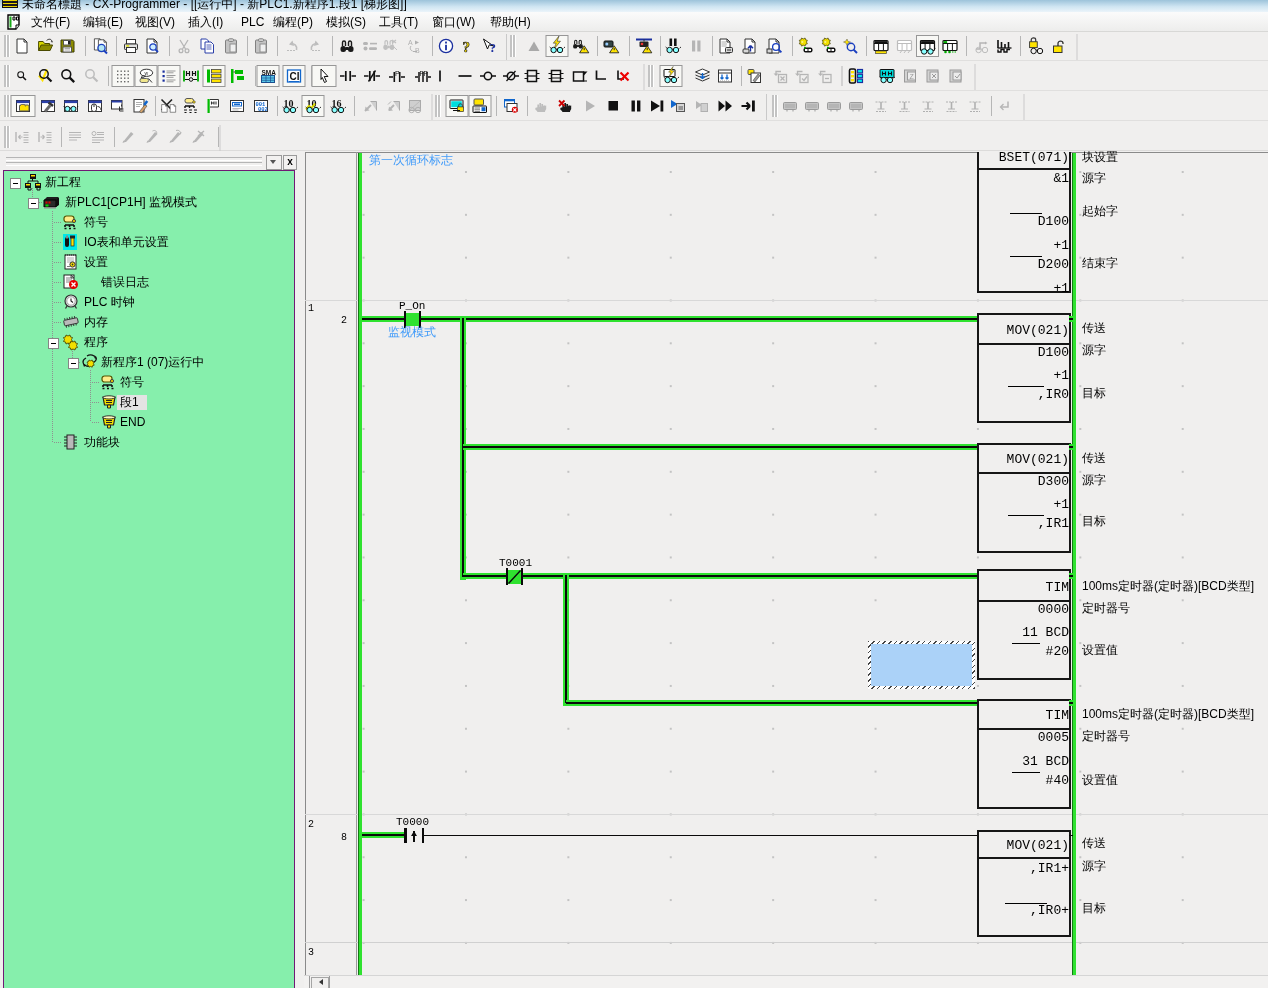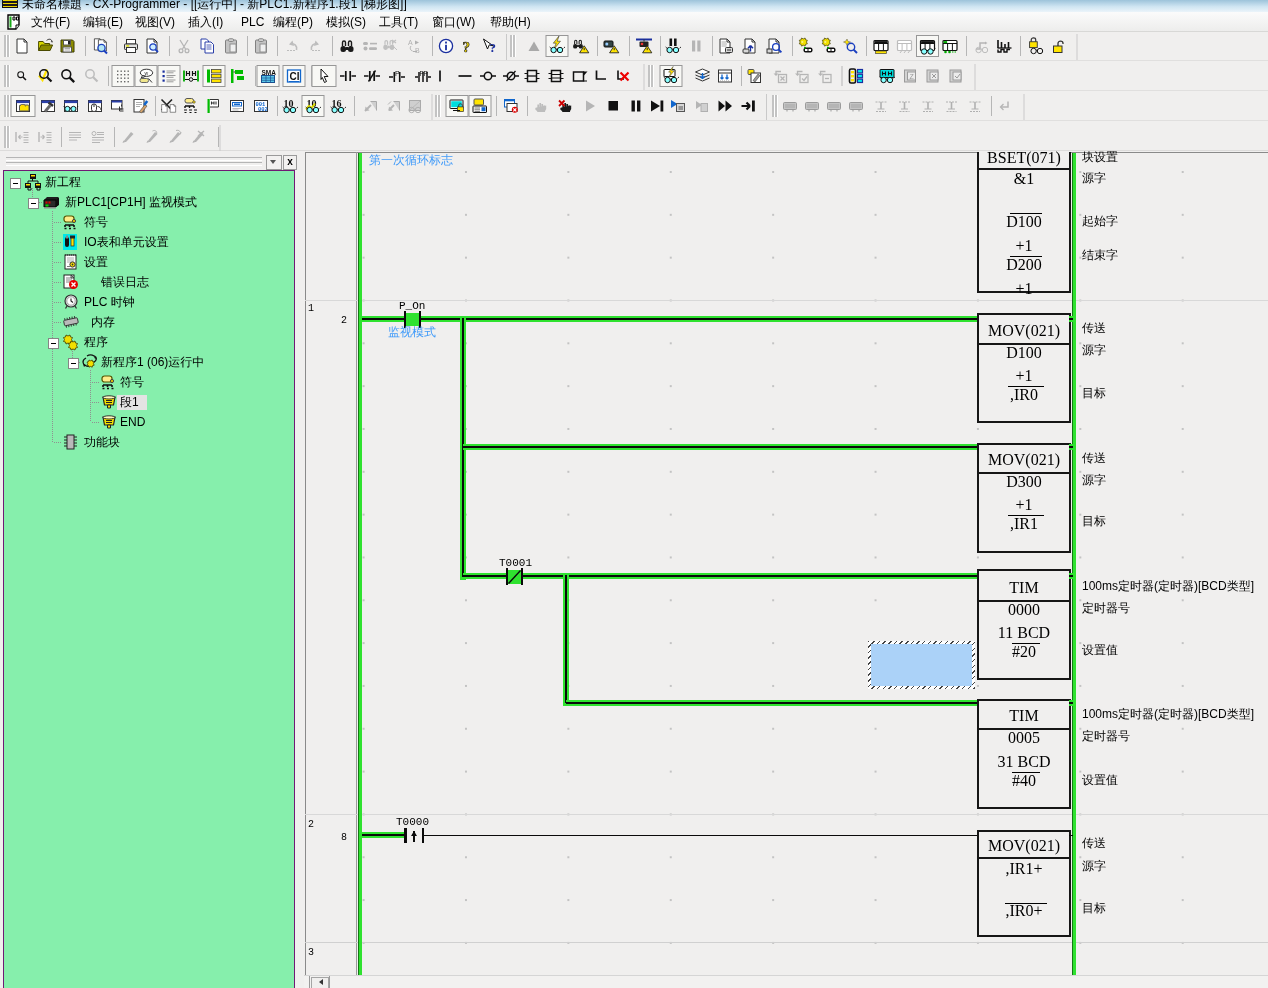--- a/index.html
+++ b/index.html
@@ -2,21 +2,21 @@
 <html><head><meta charset="utf-8">
 <style>
 html,body{margin:0;padding:0}
 body{width:1268px;height:988px;overflow:hidden;position:relative;background:#f0efee;font-family:"Liberation Sans",sans-serif}
 .a{position:absolute}
 .t{position:absolute;white-space:pre;font-family:"Liberation Sans",sans-serif;font-size:12px;line-height:14px;color:#000}
 .m{position:absolute;white-space:pre;font-family:"Liberation Mono",monospace;font-size:11px;line-height:13px;color:#000}
 .gw{position:absolute;background:#2fe22f}
 .bk{position:absolute;background:#0a0a0a}
 .blk{position:absolute;left:977px;width:90px;border:2px solid #161616;background:#f0efee}
-.bt{position:absolute;left:0;right:0;text-align:center;font-family:Liberation Serif, serif;font-size:16px;line-height:13px;color:#000;white-space:pre}
+.bt{position:absolute;left:0;right:0;text-align:right;font-family:Liberation Mono, monospace;font-size:13px;line-height:13px;color:#000;white-space:pre}
 .bsep{position:absolute;left:0;right:0;height:2px;background:#161616}
 .ovl{position:absolute;height:1px;background:#000}
 .ann{position:absolute;left:1082px;white-space:pre;font-size:12px;line-height:14px;color:#000}
 svg{position:absolute;overflow:visible}
 .vd{position:absolute;width:1px;background-image:repeating-linear-gradient(180deg,#909090 0 1px,rgba(0,0,0,0) 1px 2px)}
 .hd{position:absolute;height:1px;background-image:repeating-linear-gradient(90deg,#909090 0 1px,rgba(0,0,0,0) 1px 2px)}
 .xb{position:absolute;width:9px;height:9px;border:1px solid #858585;background:#fff}
 .xb i{position:absolute;left:2px;top:4px;width:5px;height:1px;background:#000}
 .ti{position:absolute;white-space:pre;font-size:12px;line-height:14px;color:#000}
 </style></head>
@@ -1018,37 +1018,37 @@
       <path d="M8 4.5V7l2 1.5" stroke="#222" stroke-width="1.1" fill="none"></path>
       <path d="M4 12l-1.5 2.5M12 12l1.5 2.5" stroke="#333" stroke-width="1.3"></path>
     </svg>
 <div class="ti" style="left:80px;top:124px">PLC 时钟</div>
 <svg style="left:59px;top:143px" width="16" height="16" viewBox="0 0 16 16">
       <g transform="rotate(-12 8 8)">
         <rect x="1" y="5" width="14" height="5.5" rx="1" fill="#b9b9b9" stroke="#333" stroke-width="0.9"></rect>
         <path d="M2.5 5V3m2.5 2V3m2.5 2V3m2.5 2V3m2.5 2V3M2.5 10.5v2m2.5-2v2m2.5-2v2m2.5-2v2m2.5-2v2" stroke="#333" stroke-width="1"></path>
       </g>
     </svg>
-<div class="ti" style="left:87px;top:144px">内存</div>
+<div class="ti" style="left:80px;top:144px">内存</div>
 <svg style="left:59px;top:163px" width="16" height="16" viewBox="0 0 16 16">
       <g stroke="#403c00" stroke-width="0.8" fill="#f2df00">
         <path d="M3 1l2 1 2-1 .5 2 2 .5-1 2 1 2-2 .5-.5 2-2-1-2 1-.5-2-2-.5 1-2-1-2 2-.5z"></path>
         <path d="M8 7l2 1 2-1 .5 2 2 .5-1 2 1 2-2 .5-.5 2-2-1-2 1-.5-2-2-.5 1-2-1-2 2-.5z"></path>
       </g>
     </svg>
 <div class="ti" style="left:80px;top:164px">程序</div>
 <svg style="left:78px;top:183px" width="17" height="16" viewBox="0 0 17 16">
       <path d="M5 2c3-2 8-1 9 2 1 2-1 4-4 5M8 12c-3 1-7-1-7-4 0-1 1-3 3-4" fill="none" stroke="#111" stroke-width="1.3"></path>
       <path d="M14 2l1 3-3-1z" fill="#111"></path>
       <path d="M2 13l-1-3 3 1z" fill="#111"></path>
       <g stroke="#403c00" stroke-width="0.8" fill="#f2df00">
         <path d="M7 6l1.6.8L10.2 6l.4 1.6 1.6.4-.8 1.6.8 1.6-1.6.4-.4 1.6-1.6-.8-1.6.8-.4-1.6-1.6-.4.8-1.6-.8-1.6 1.6-.4z"></path>
       </g>
     </svg>
-<div class="ti" style="left:97px;top:184px">新程序1 (06)运行中</div>
+<div class="ti" style="left:97px;top:184px">新程序1 (07)运行中</div>
 <svg style="left:97px;top:203px" width="16" height="16" viewBox="0 0 16 16">
       <g>
         <rect x="1" y="2" width="10" height="6" rx="2.5" fill="#ffec8a" stroke="#555500" stroke-width="1.2"></rect>
         <circle cx="11" cy="7" r="1.6" fill="#e8c800" stroke="#444"></circle>
         <path d="M2 11h9M2 11v2m4.5-2v2m4.5-2v2" stroke="#111" stroke-width="1.6" fill="none"></path>
         <path d="M1.5 14.5h2m2.5 0h2m2.5 0h2" stroke="#111" stroke-width="1.4"></path>
       </g>
     </svg>
 <div class="ti" style="left:116px;top:204px">符号</div>
 <div class="a" style="left:113px;top:224px;width:30px;height:15px;background:#e3e3e3"></div>
@@ -1147,22 +1147,22 @@
  <div class="bt" style="top:20px">&amp;1</div>
  <div class="ovl" style="left:31px;top:61px;width:32px"></div>
  <div class="bt" style="top:63px">D100</div>
  <div class="bt" style="top:87px">+1</div>
  <div class="ovl" style="left:31px;top:104px;width:32px"></div>
  <div class="bt" style="top:106px">D200</div>
  <div class="bt" style="top:130px">+1</div>
 </div>
 <div class="ann" style="top:150px">块设置</div>
 <div class="ann" style="top:171px">源字</div>
-<div class="ann" style="top:214px">起始字</div>
-<div class="ann" style="top:248px">结束字</div>
+<div class="ann" style="top:204px">起始字</div>
+<div class="ann" style="top:256px">结束字</div>
 
 <div class="blk" style="top:313px;height:106px">
  <div class="bt" style="top:9px">MOV(021)</div>
  <div class="bsep" style="top:28px"></div>
  <div class="bt" style="top:31px">D100</div>
  <div class="bt" style="top:54px">+1</div>
  <div class="ovl" style="left:29px;top:71px;width:36px"></div>
  <div class="bt" style="top:73px">,IR0</div>
 </div>
 <div class="ann" style="top:321px">传送</div>

